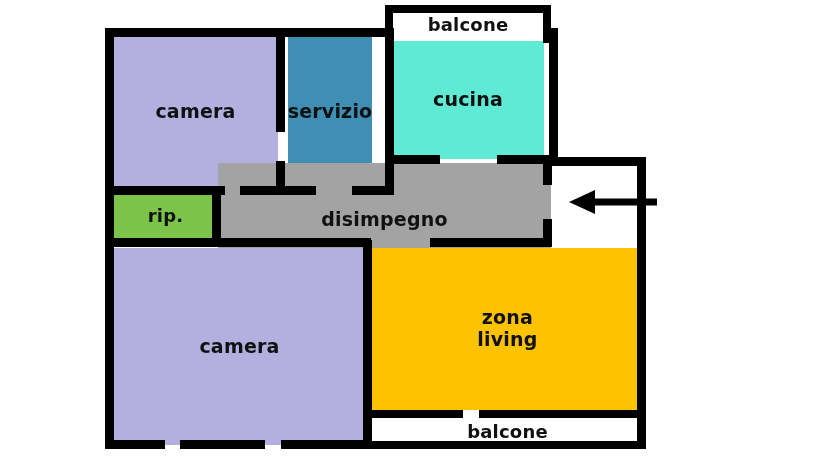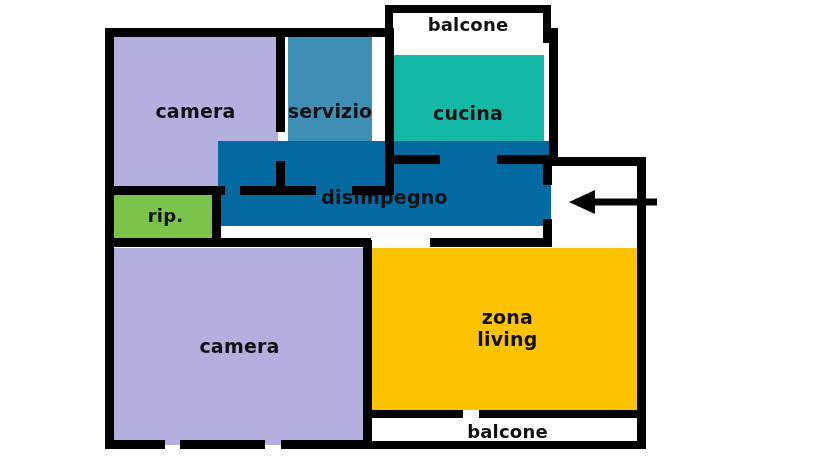--- a/index.html
+++ b/index.html
@@ -52,29 +52,29 @@
   </div>
 
   <div class="room" style="left:113px; top:33px; width:165px; height:157px; background:#b3b0e0;">
     <span class="room-label" style="font-size:19px;">camera</span>
   </div>
 
   <div class="room" style="left:288px; top:33px; width:84px; height:157px; background:#3f8fb5;">
     <span class="room-label" style="font-size:19px;">servizio</span>
   </div>
 
-  <div class="room" style="left:392px; top:41px; width:152px; height:118px; background:#14b8a6;margin-top:14px;">
+  <div class="room" style="left:392px; top:41px; width:152px; height:118px; background:#5eead4;">
     <span class="room-label" style="font-size:19px;">cucina</span>
   </div>
 
   <div class="room" style="left:113px; top:190px; width:105px; height:52px; background:#7cc34a;">
     <span class="room-label" style="font-size:18px;">rip.</span>
   </div>
 
-  <div class="room" style="left:218px; top:141px; width:333px; height:85px; background:#0369a1;">
+  <div class="room" style="left:218px; top:163px; width:333px; height:85px; background:#a3a3a3;">
     <span class="room-label" style="font-size:19px; transform:translateY(14px);">disimpegno</span>
   </div>
 
   <div class="room" style="left:113px; top:248px; width:253px; height:197px; background:#b3b0e0;">
     <span class="room-label" style="font-size:19px;">camera</span>
   </div>
 
   <div class="room" style="left:370px; top:248px; width:275px; height:162px; background:#fdc300;">
     <span class="room-label" style="font-size:19px; ">zona
 living</span>

